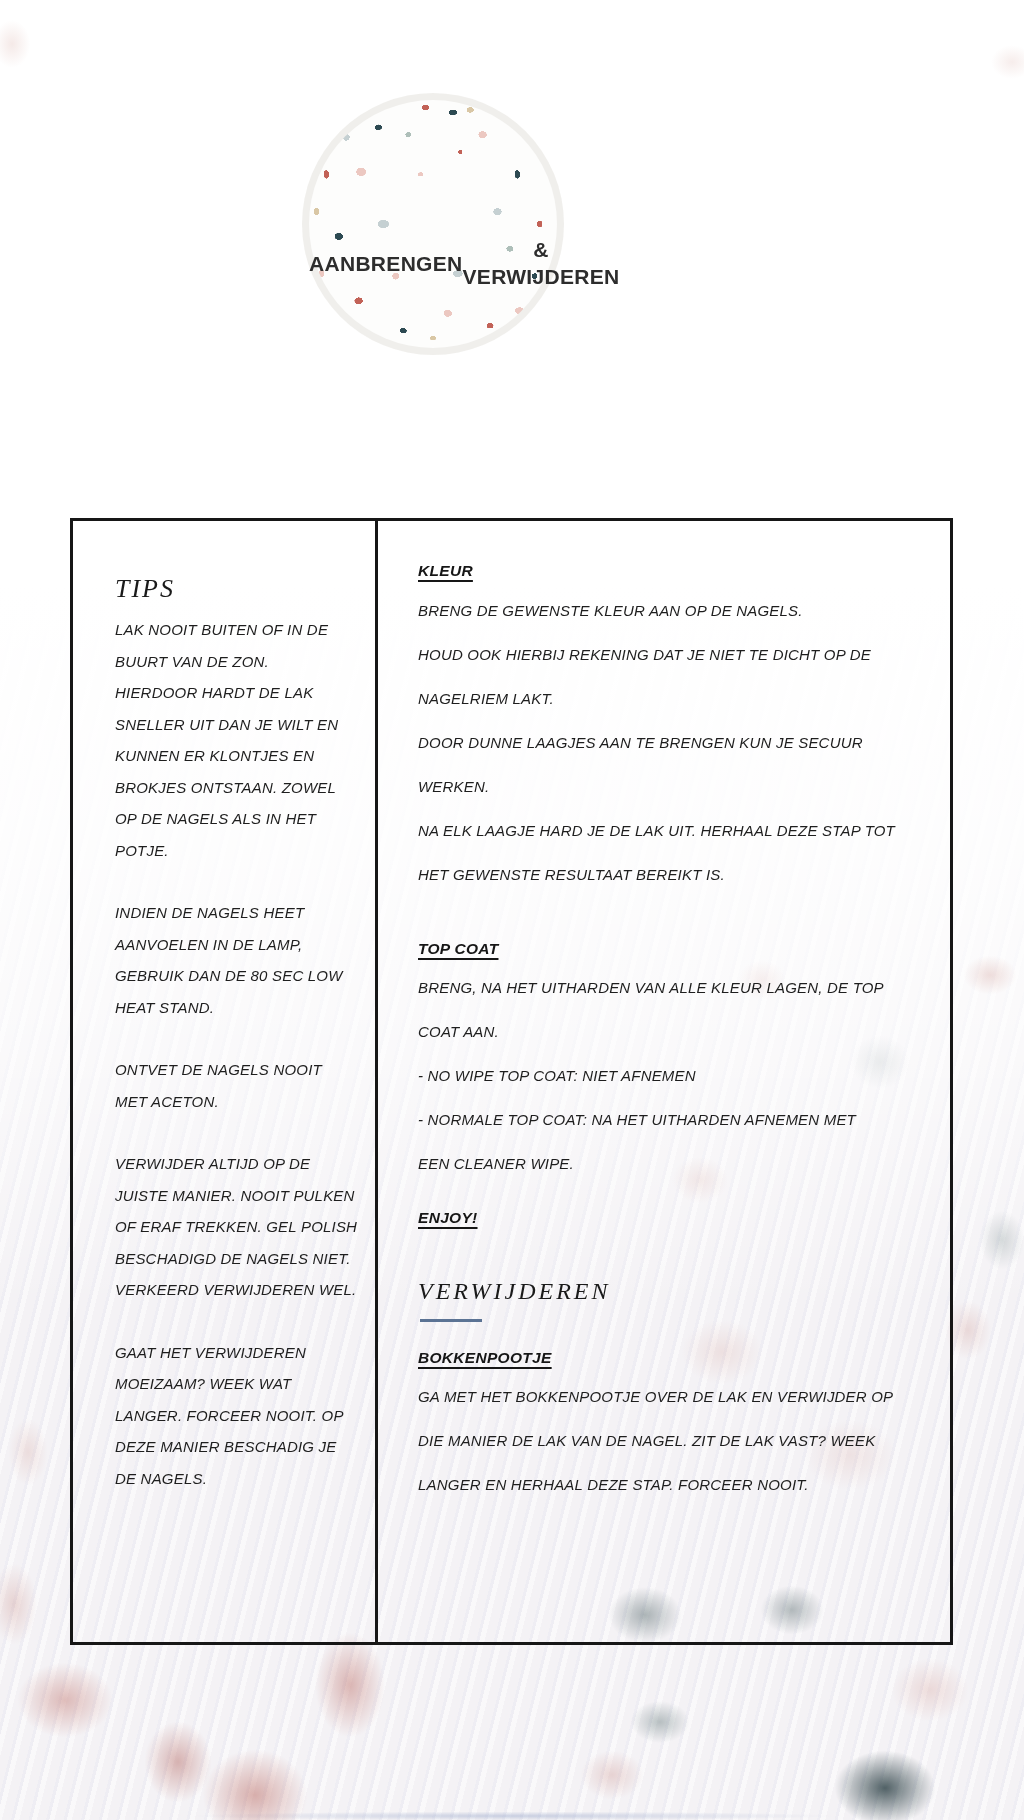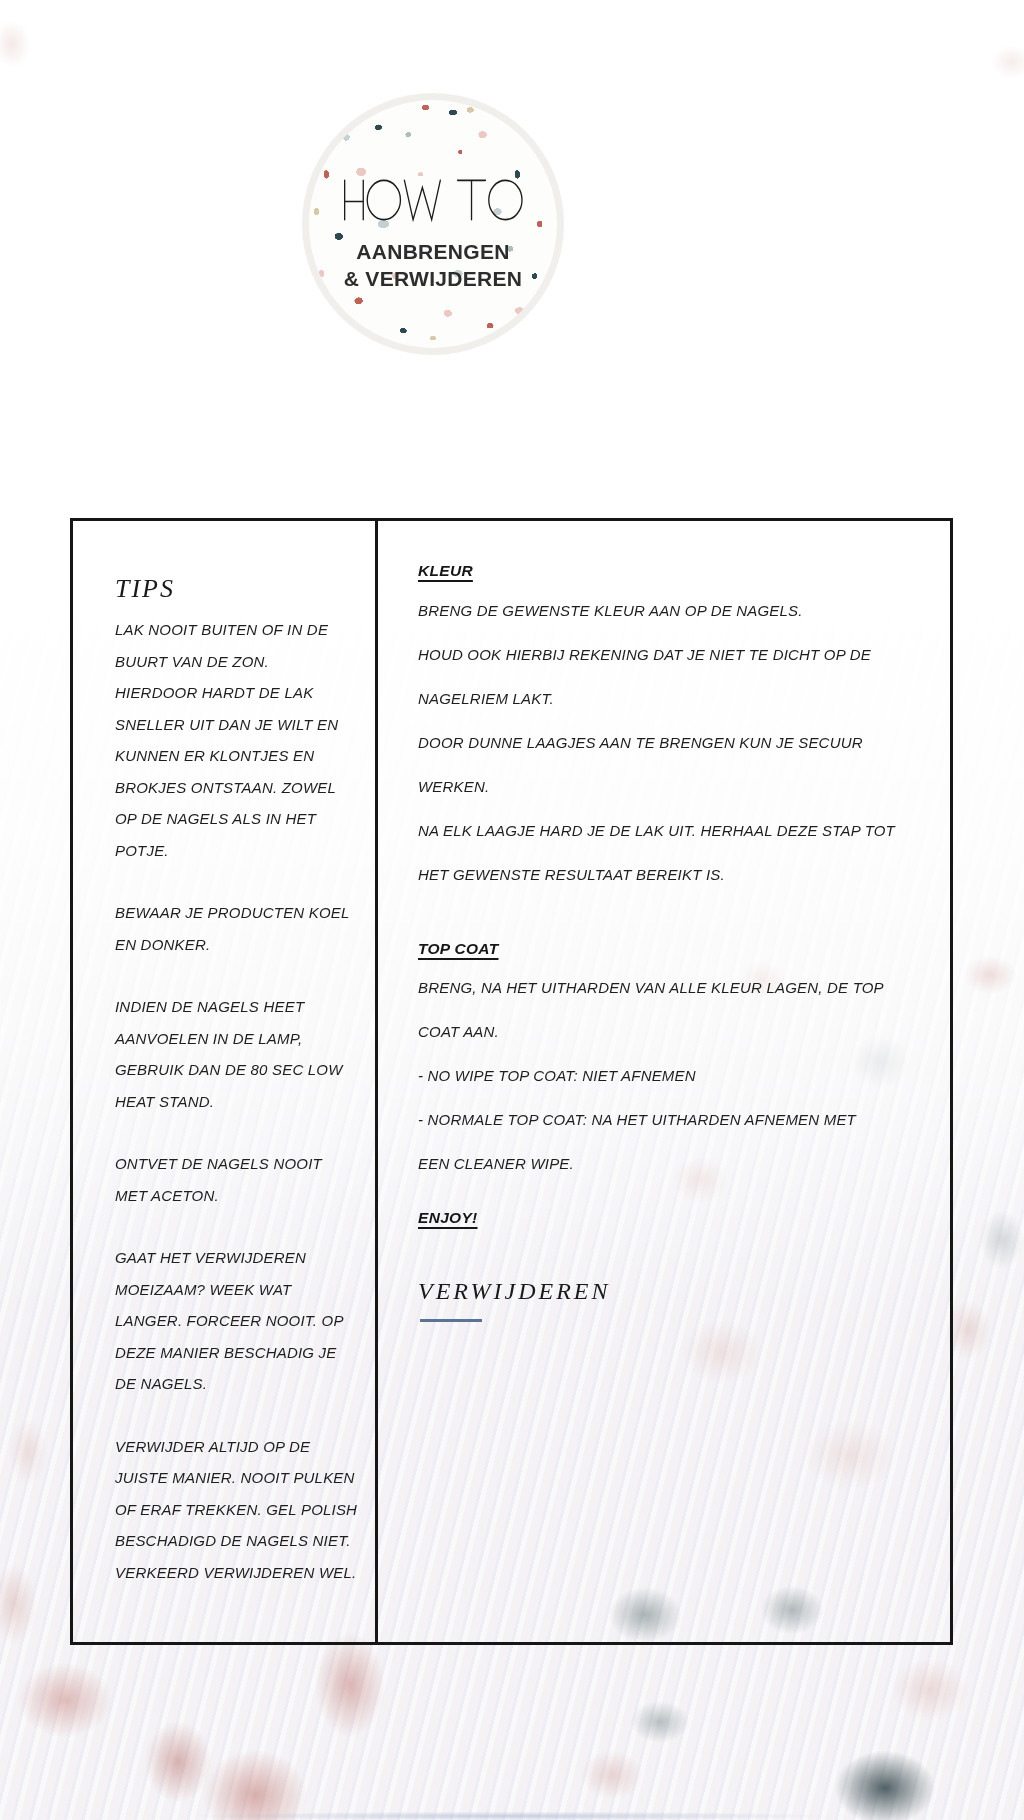--- a/index.html
+++ b/index.html
@@ -39,21 +39,21 @@
       radial-gradient(ellipse 48px 58px at 178px 1762px, rgba(178,100,94,.45), rgba(178,100,94,0) 70%),
       radial-gradient(ellipse 26px 34px at 12px 44px, rgba(221,183,177,.30), rgba(221,183,177,0) 70%),
       radial-gradient(ellipse 30px 24px at 1012px 62px, rgba(221,183,177,.25), rgba(221,183,177,0) 70%),
       radial-gradient(ellipse 430px 6px at 512px 1816px, rgba(158,171,204,.5), rgba(158,171,204,0) 75%);
   }
   
   .logo-circle{
     position:absolute;left:309px;top:100px;width:248px;height:248px;z-index:1;
     border-radius:50%;
     box-shadow:0 0 0 7px rgba(228,225,221,.55);
-    display:flex;flex-direction:column;align-items:center;
+    display:flex;flex-direction:row;align-items:center;
     padding-top:78px;box-sizing:border-box;
     background:
       radial-gradient(ellipse 6px 5px at 12% 55%, #2d4a52 68%, rgba(45,74,82,0) 70%),
       radial-gradient(ellipse 5px 4px at 28% 11%, #2d4a52 68%, rgba(45,74,82,0) 70%),
       radial-gradient(ellipse 4px 6px at 84% 30%, #2d4a52 68%, rgba(45,74,82,0) 70%),
       radial-gradient(ellipse 6px 4px at 58% 5%, #2d4a52 68%, rgba(45,74,82,0) 70%),
       radial-gradient(ellipse 4px 4px at 91% 71%, #2d4a52 68%, rgba(45,74,82,0) 70%),
       radial-gradient(ellipse 5px 4px at 38% 93%, #2d4a52 68%, rgba(45,74,82,0) 70%),
       radial-gradient(ellipse 4px 6px at 7% 30%, #c26257 68%, rgba(194,98,87,0) 70%),
       radial-gradient(ellipse 5px 4px at 47% 3%, #c26257 68%, rgba(194,98,87,0) 70%),
@@ -73,20 +73,21 @@
       radial-gradient(ellipse 5px 5px at 15% 15%, #c5d0d2 68%, rgba(197,208,210,0) 70%),
       radial-gradient(ellipse 7px 5px at 60% 70%, #c5d0d2 68%, rgba(197,208,210,0) 70%),
       radial-gradient(ellipse 5px 5px at 90% 14%, #c5d0d2 68%, rgba(197,208,210,0) 70%),
       radial-gradient(ellipse 5px 4px at 65% 4%, #d9c7a5 68%, rgba(217,199,165,0) 70%),
       radial-gradient(ellipse 4px 5px at 3% 45%, #d9c7a5 68%, rgba(217,199,165,0) 70%),
       radial-gradient(ellipse 5px 3px at 50% 96%, #d9c7a5 68%, rgba(217,199,165,0) 70%),
       radial-gradient(ellipse 4px 4px at 40% 14%, #aebfb9 68%, rgba(174,191,185,0) 70%),
       radial-gradient(ellipse 5px 4px at 81% 60%, #aebfb9 68%, rgba(174,191,185,0) 70%),
       radial-gradient(ellipse 4px 4px at 10% 90%, #aebfb9 68%, rgba(174,191,185,0) 70%),
       #fdfdfc;
+    justify-content: space-between;
   }
   .wordmark{display:block;margin-bottom:16px;}
   .logo-sub{font-size:21px;font-weight:700;line-height:27px;color:#2d2d2d;letter-spacing:.3px;text-align:center;}
   
   .card{
     position:absolute;left:70px;top:518px;width:883px;height:1127px;z-index:1;
     border:3px solid #161616;box-sizing:border-box;display:flex;font-style:italic;
   }
   .col-left{width:302px;box-sizing:border-box;padding:53px 16px 0 42px;flex:none;}
   .col-right{flex:1;border-left:3px solid #161616;box-sizing:border-box;padding:34px 16px 16px 40px;}
@@ -130,38 +131,36 @@
     <aside class="col-left">
       <h2 class="tips-heading">TIPS</h2>
       <p class="tip">LAK NOOIT BUITEN OF IN DE
 BUURT VAN DE ZON.
 HIERDOOR HARDT DE LAK
 SNELLER UIT DAN JE WILT EN
 KUNNEN ER KLONTJES EN
 BROKJES ONTSTAAN. ZOWEL
 OP DE NAGELS ALS IN HET
 POTJE.</p>
-      <p class="tip">BEWAAR JE PRODUCTEN KOEL
-EN DONKER.</p>
       <p class="tip">INDIEN DE NAGELS HEET
 AANVOELEN IN DE LAMP,
 GEBRUIK DAN DE 80 SEC LOW
 HEAT STAND.</p>
       <p class="tip">ONTVET DE NAGELS NOOIT
 MET ACETON.</p>
+      <p class="tip">VERWIJDER ALTIJD OP DE
+JUISTE MANIER. NOOIT PULKEN
+OF ERAF TREKKEN. GEL POLISH
+BESCHADIGD DE NAGELS NIET.
+VERKEERD VERWIJDEREN WEL.</p>
       <p class="tip">GAAT HET VERWIJDEREN
 MOEIZAAM? WEEK WAT
 LANGER. FORCEER NOOIT. OP
 DEZE MANIER BESCHADIG JE
 DE NAGELS.</p>
-      <p class="tip">VERWIJDER ALTIJD OP DE
-JUISTE MANIER. NOOIT PULKEN
-OF ERAF TREKKEN. GEL POLISH
-BESCHADIGD DE NAGELS NIET.
-VERKEERD VERWIJDEREN WEL.</p>
     </aside>
 
     <section class="col-right">
 
       <div class="sec">
         <h3 class="sec-title">KLEUR</h3>
         <p class="sec-body">BRENG DE GEWENSTE KLEUR AAN OP DE NAGELS.
 HOUD OOK HIERBIJ REKENING DAT JE NIET TE DICHT OP DE
 NAGELRIEM LAKT.
 DOOR DUNNE LAAGJES AAN TE BRENGEN KUN JE SECUUR
@@ -178,17 +177,23 @@
 - NORMALE TOP COAT: NA HET UITHARDEN AFNEMEN MET
 EEN CLEANER WIPE.</p>
         <h3 class="sec-title enjoy">ENJOY!</h3>
       </div>
 
       <h2 class="removal-heading">VERWIJDEREN</h2>
       <div class="accent-rule"></div>
 
 
 
+      <div class="sec">
+        <h3 class="sec-title">BOKKENPOOTJE</h3>
+        <p class="sec-body">GA MET HET BOKKENPOOTJE OVER DE LAK EN VERWIJDER OP
+DIE MANIER DE LAK VAN DE NAGEL. ZIT DE LAK VAST? WEEK
+LANGER EN HERHAAL DEZE STAP. FORCEER NOOIT.</p>
+      </div>
 
     </section>
   </div>
 
 </div>
 
 </body></html>

